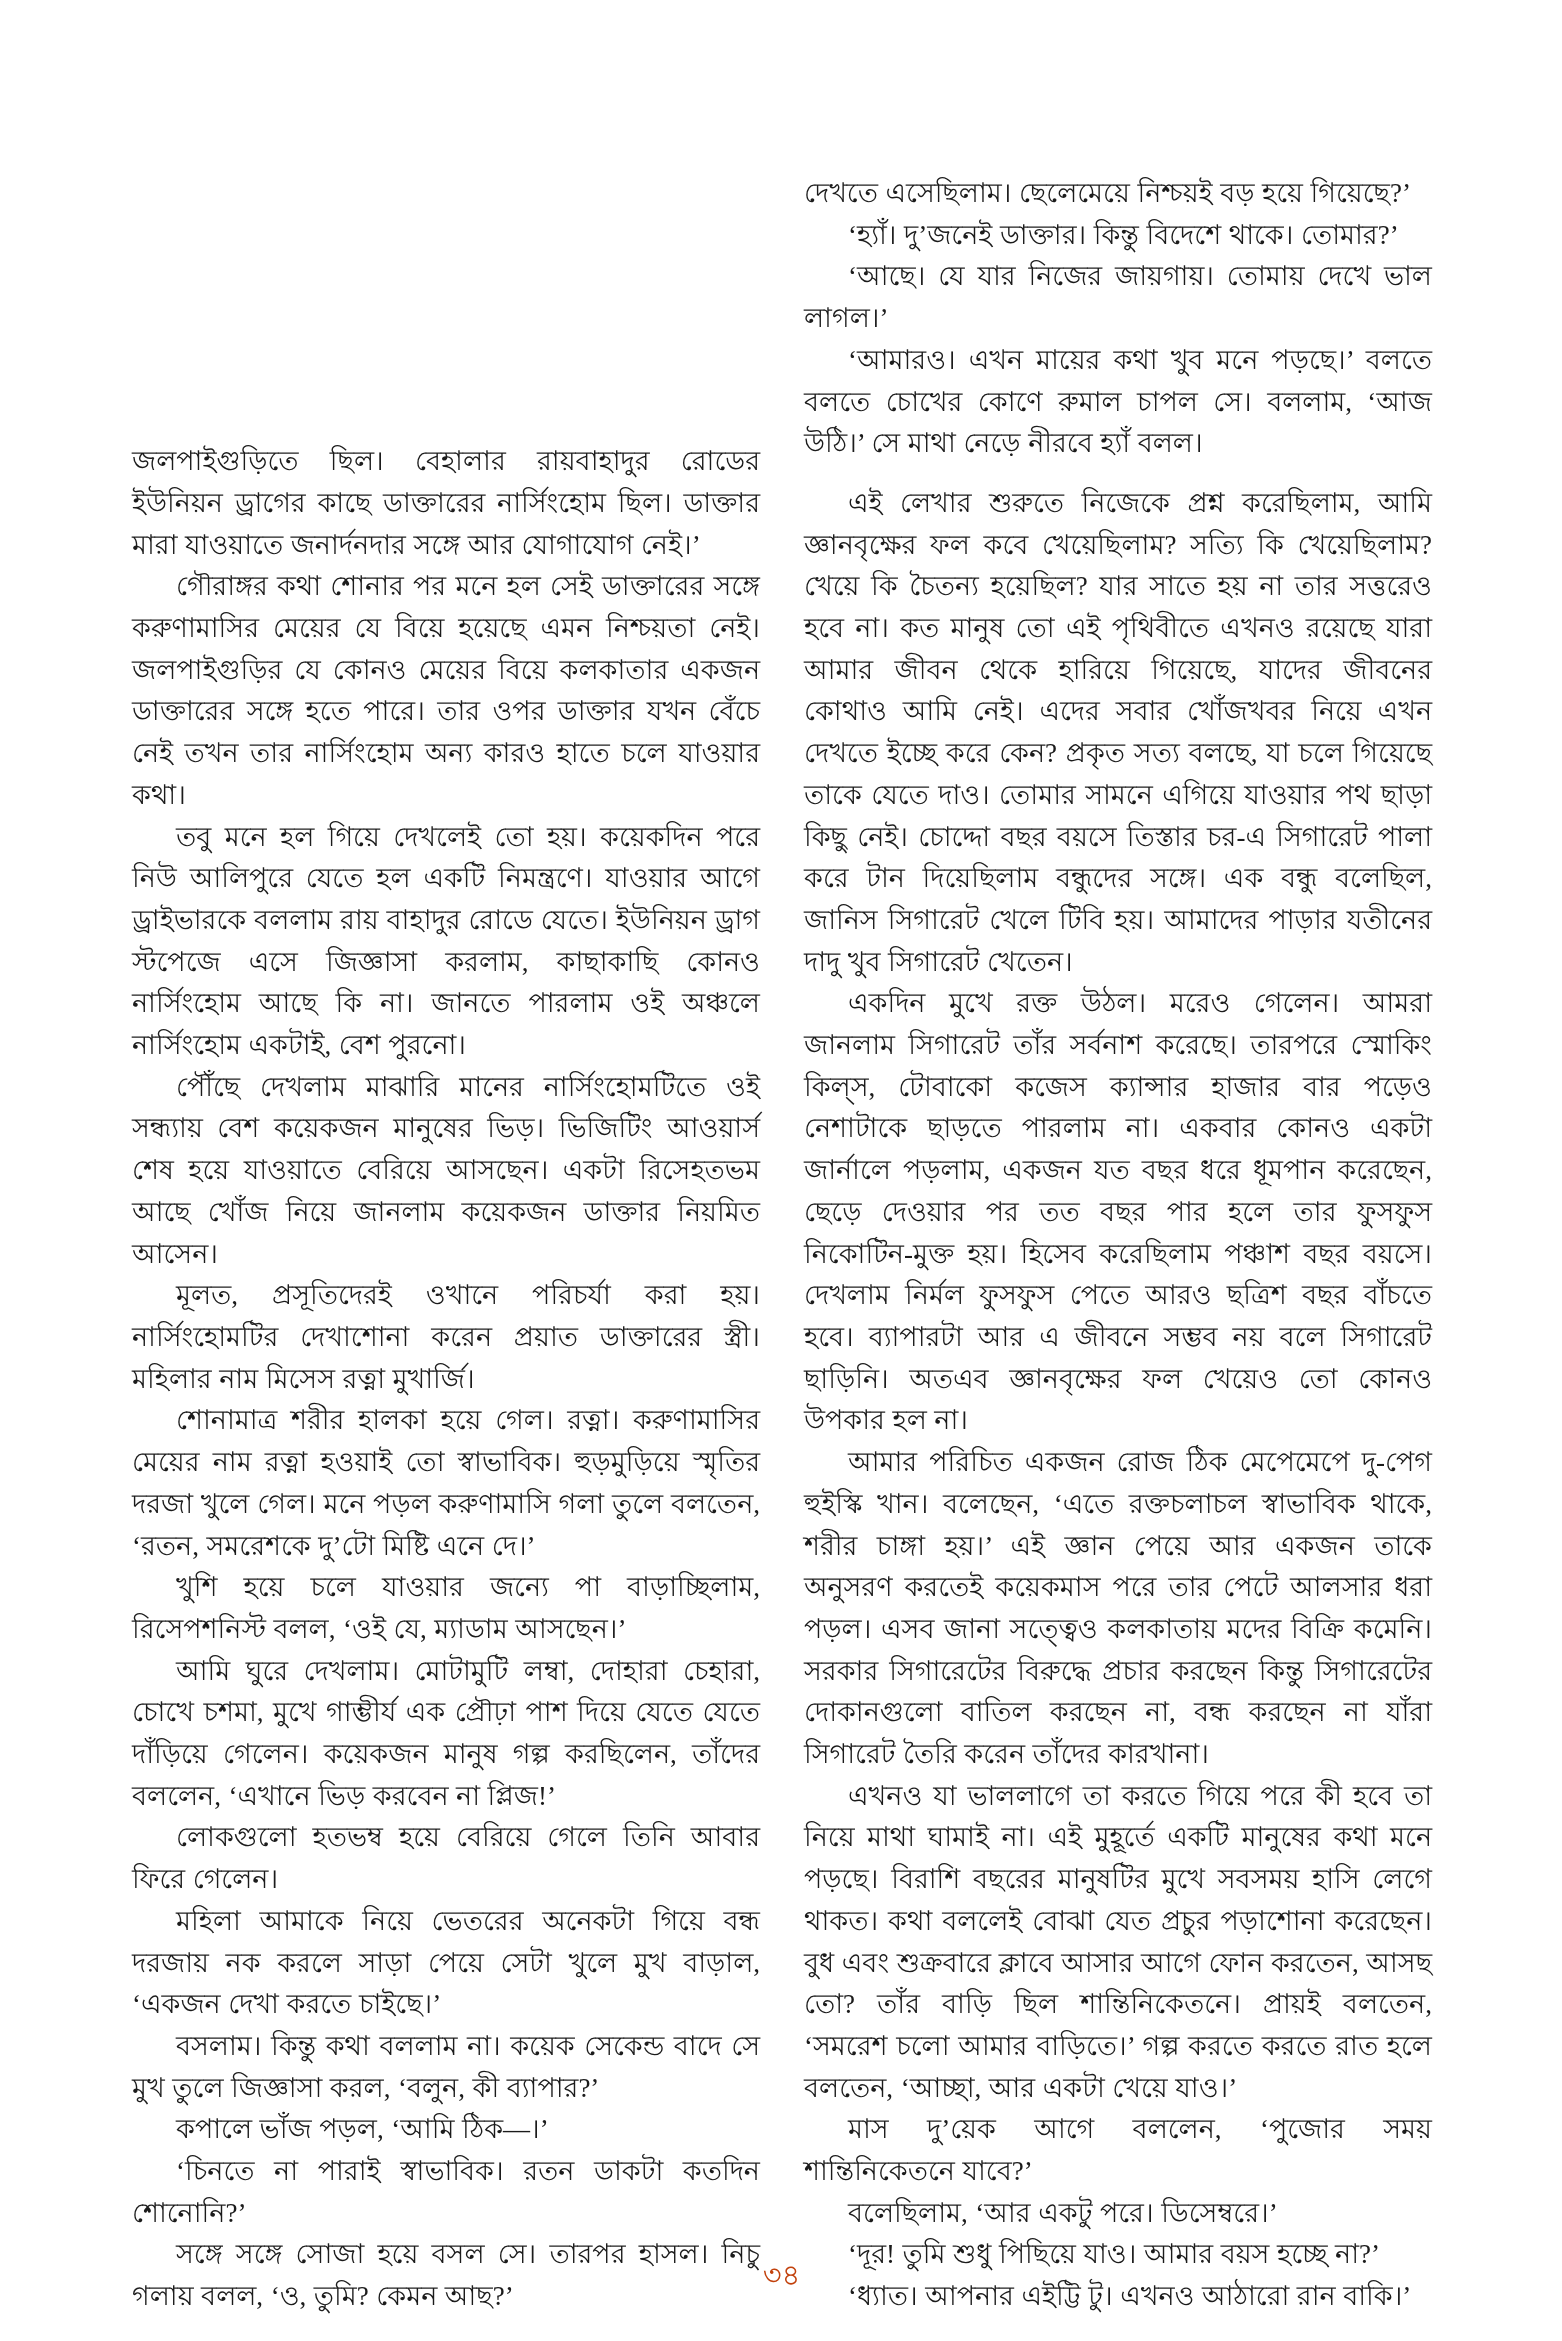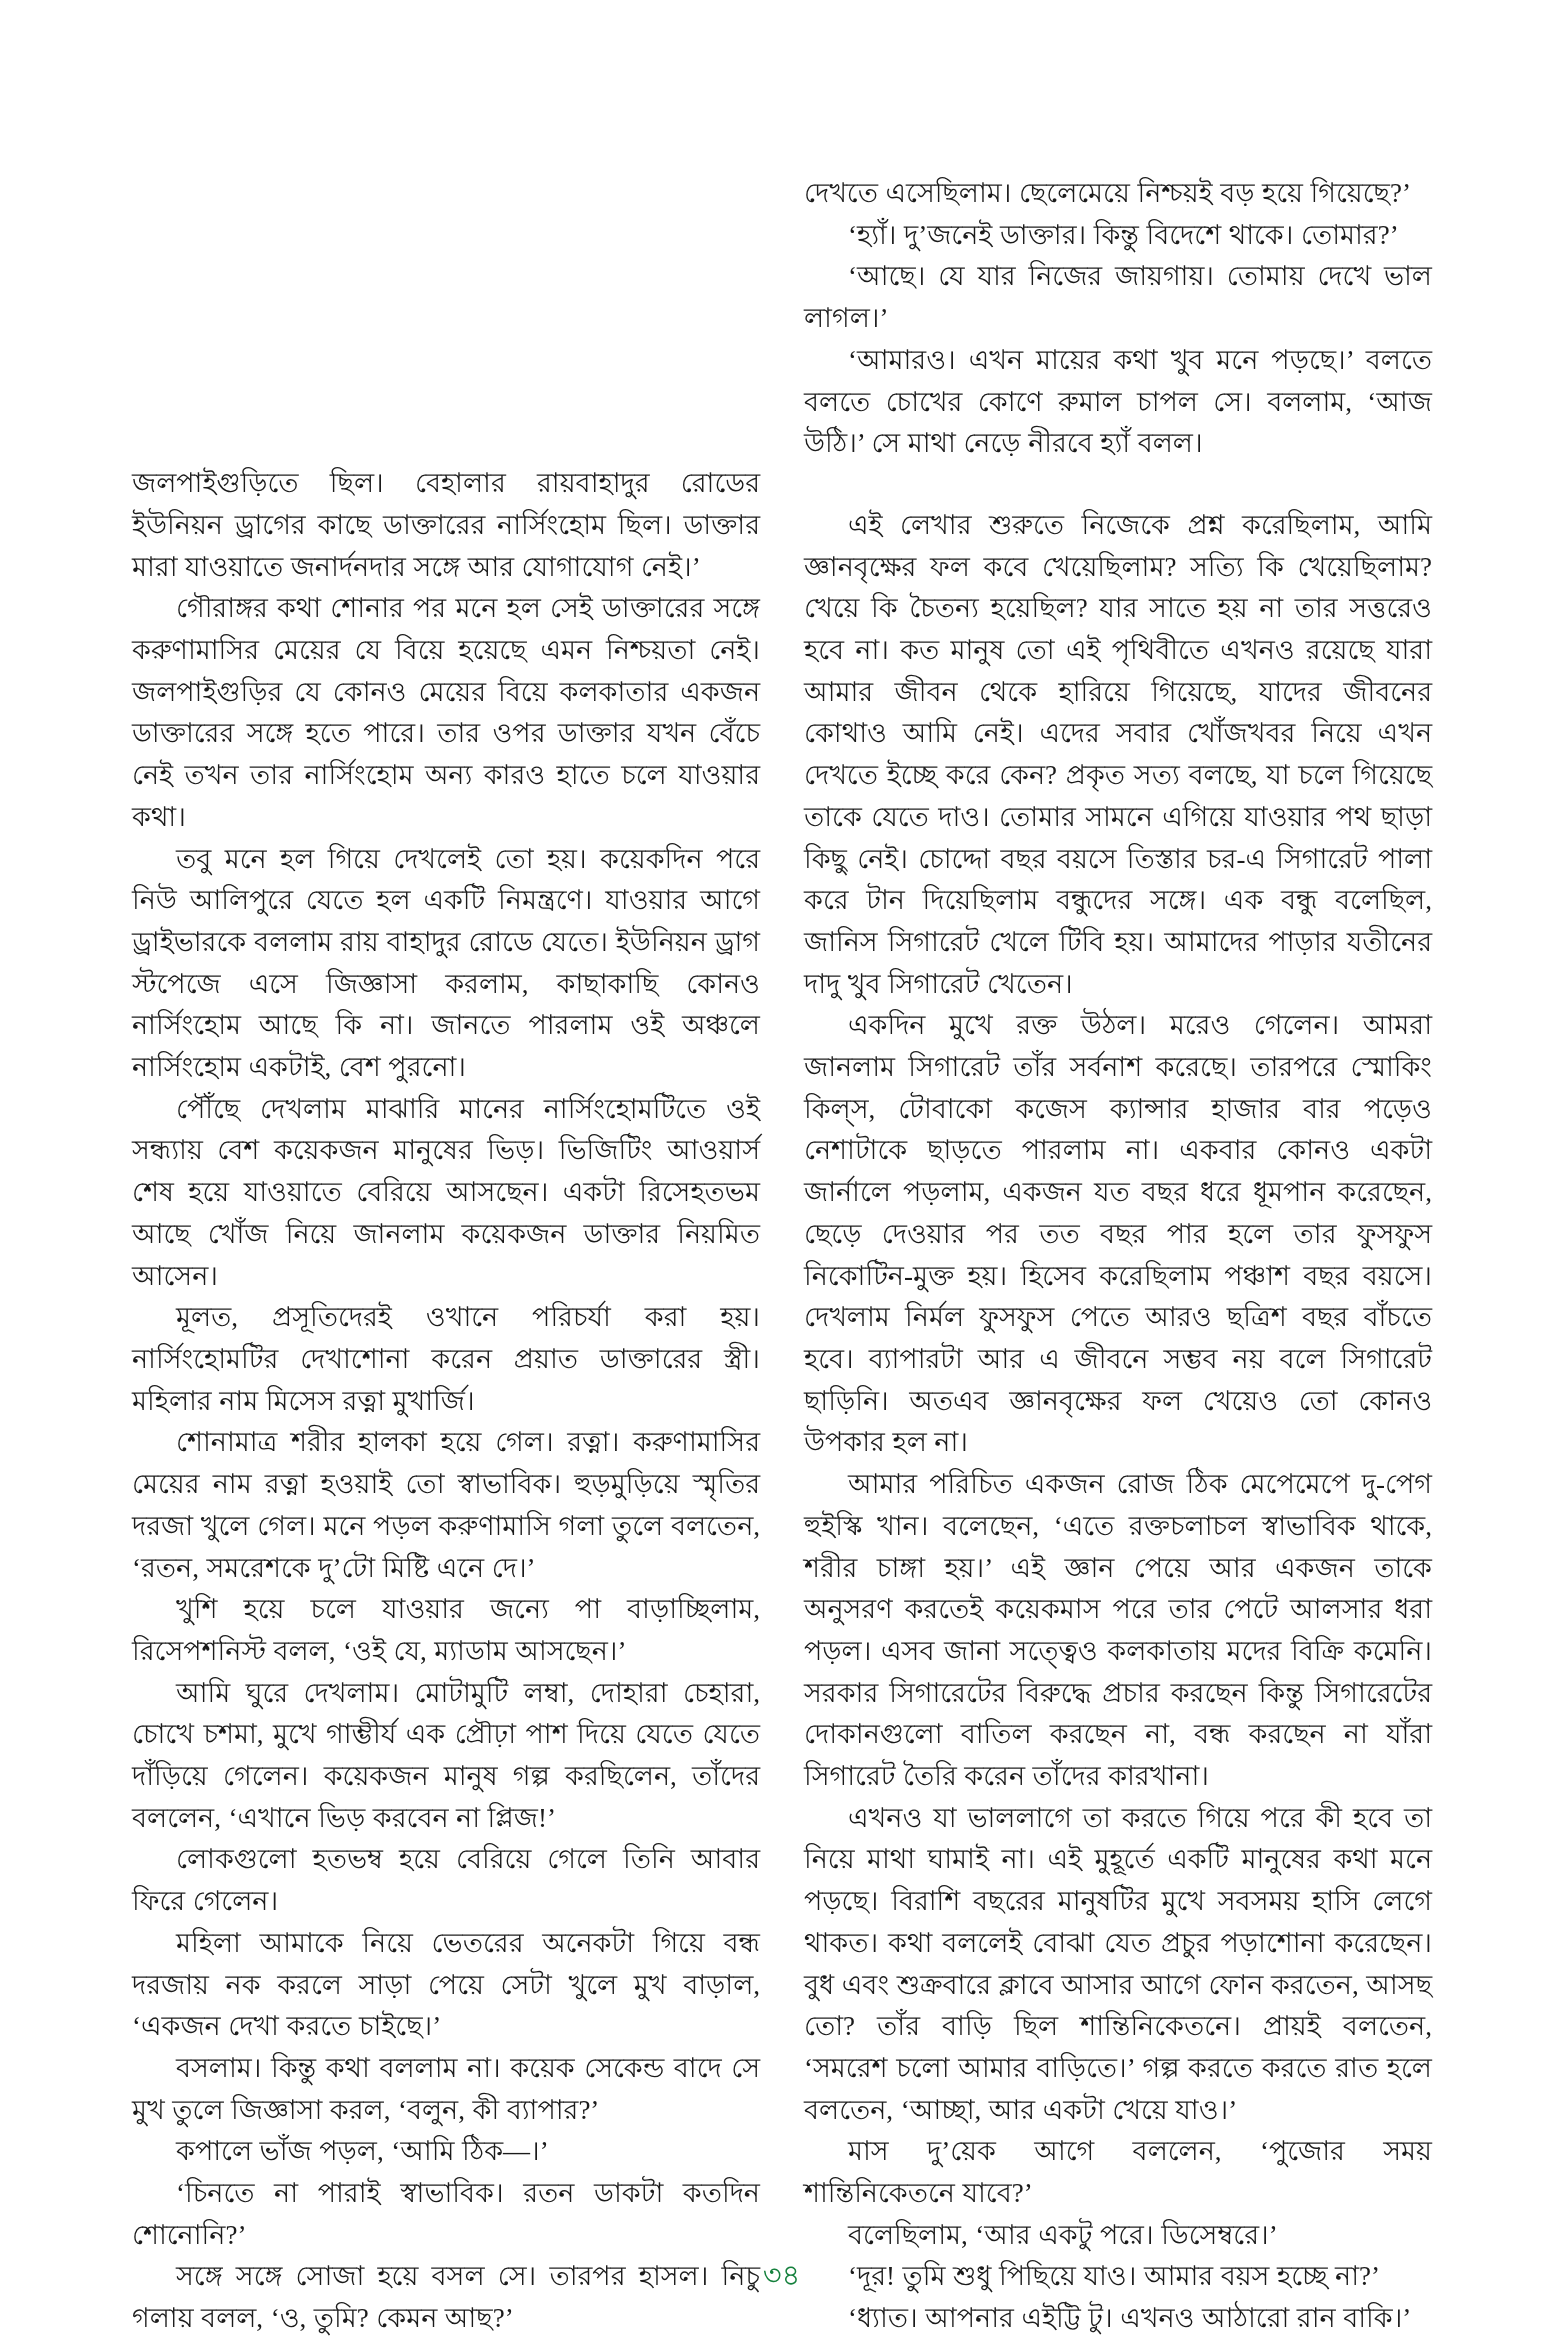--- a/index.html
+++ b/index.html
@@ -38,30 +38,30 @@
     word-spacing: 0.8px;
   }
   .column p {
     margin: 0;
     text-indent: 44px;
   }
   .column p.no-indent {
     text-indent: 0;
   }
   .column p.space-before {
-    margin-top: 40px;
+    margin-top: 18px;
   }
   .page-number {
     position: absolute;
     top: 2252px;
     left: 0;
     width: 100%;
     text-align: center;
     font-size: 29px;
-    color: #15803d;
+    color: #c2410c;
   }
 </style>
 </head>
 <body>
 
 <div class="page">
   <div class="columns">
     <div class="column">
         <p class="no-indent">জলপাইগুড়িতে ছিল। বেহালার রায়বাহাদুর রোডের ইউনিয়ন ড্রাগের কাছে ডাক্তারের নার্সিংহোম ছিল। ডাক্তার মারা যাওয়াতে জনার্দনদার সঙ্গে আর যোগাযোগ নেই।’</p>
         <p>গৌরাঙ্গর কথা শোনার পর মনে হল সেই ডাক্তারের সঙ্গে করুণামাসির মেয়ের যে বিয়ে হয়েছে এমন নিশ্চয়তা নেই। জলপাইগুড়ির যে কোনও মেয়ের বিয়ে কলকাতার একজন ডাক্তারের সঙ্গে হতে পারে। তার ওপর ডাক্তার যখন বেঁচে নেই তখন তার নার্সিংহোম অন্য কারও হাতে চলে যাওয়ার কথা।</p>

